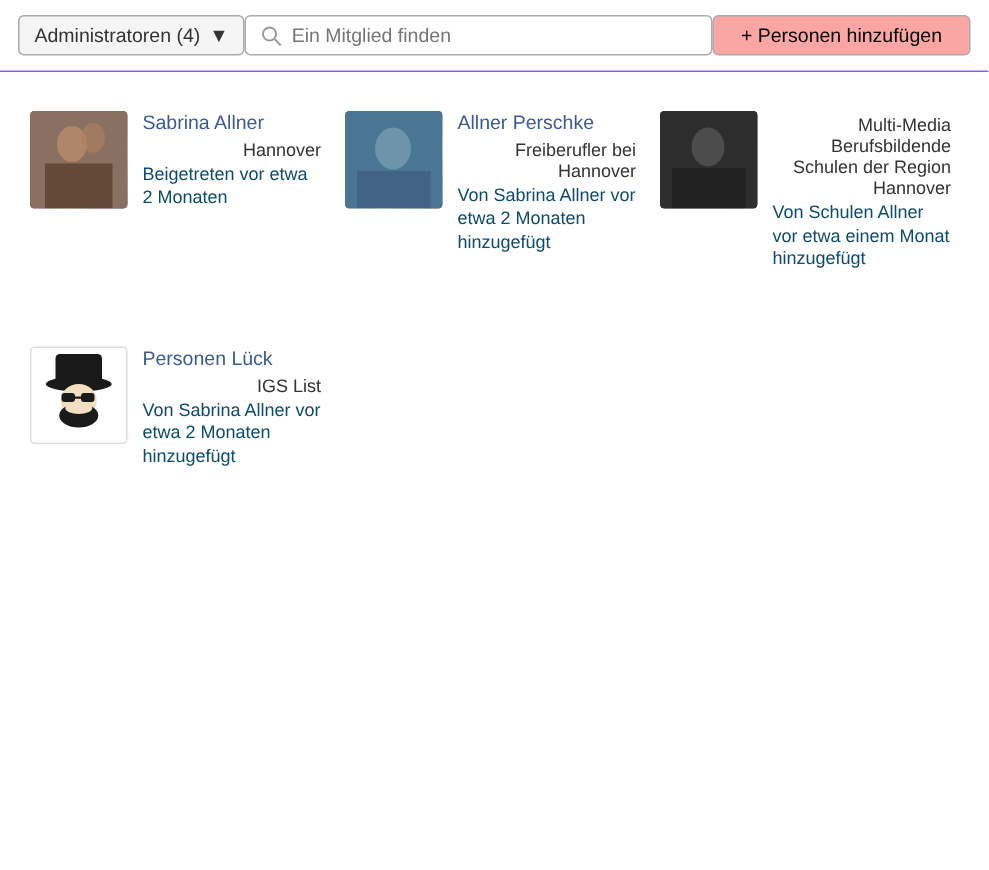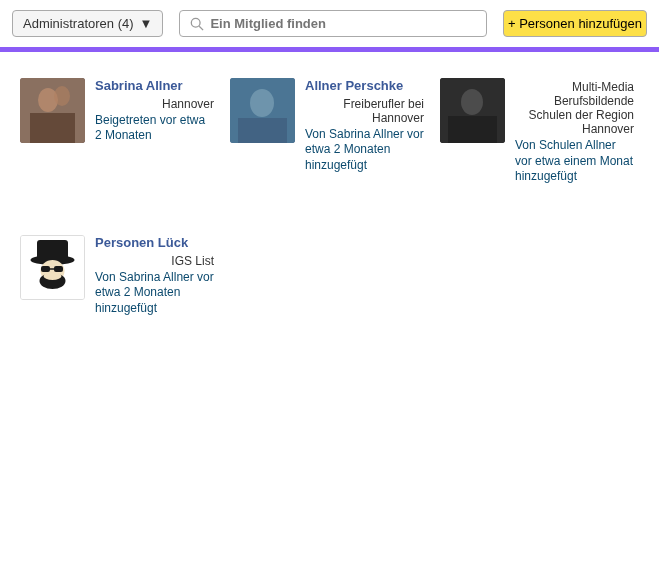--- a/index.html
+++ b/index.html
@@ -9,22 +9,22 @@
       background: #fff;
       color: #333;
       width: 659px;
       min-height: 580px;
     }
 
     .top-bar {
       display: flex;
       align-items: flex-start;
       padding: 10px 12px;
-      gap: 16px;
-      border-bottom: 5px solid #8b5cf6;
+      gap: 0;
+      border-bottom: 1px solid #8b5cf6;
     }
 
     .dropdown-select {
       display: flex;
       align-items: center;
       border: 1px solid #aaa;
       border-radius: 4px;
       padding: 5px 10px;
       background: #f5f5f5;
       cursor: pointer;
@@ -43,30 +43,29 @@
       flex: 1;
     }
 
     .search-box input {
       border: none;
       outline: none;
       font-size: 13px;
       color: #999;
       width: 100%;
       background: transparent;
-      font-weight: bold;
     }
 
     .add-button {
       display: flex;
       align-items: center;
       border: 1px solid #aaa;
       border-radius: 4px;
-      padding: 5px 4px;
-      background: #fde047;
+      padding: 5px 18px;
+      background: #fca5a5;
       cursor: pointer;
       font-size: 13px;
       gap: 4px;
       white-space: nowrap;
     }
 
     .members-grid {
       display: flex;
       flex-wrap: wrap;
       padding: 16px 12px;
@@ -93,21 +92,21 @@
       align-items: center;
       justify-content: center;
     }
 
     .member-info {
       flex: 1;
     }
 
     .member-name {
       color: #3b5998;
-      font-weight: bold;
+      font-weight: normal;
       font-size: 13px;
       line-height: 1.3;
       cursor: pointer;
     }
 
     .member-location {
       color: #333;
       font-size: 12px;
       margin-top: 2px;
       text-align: right;

